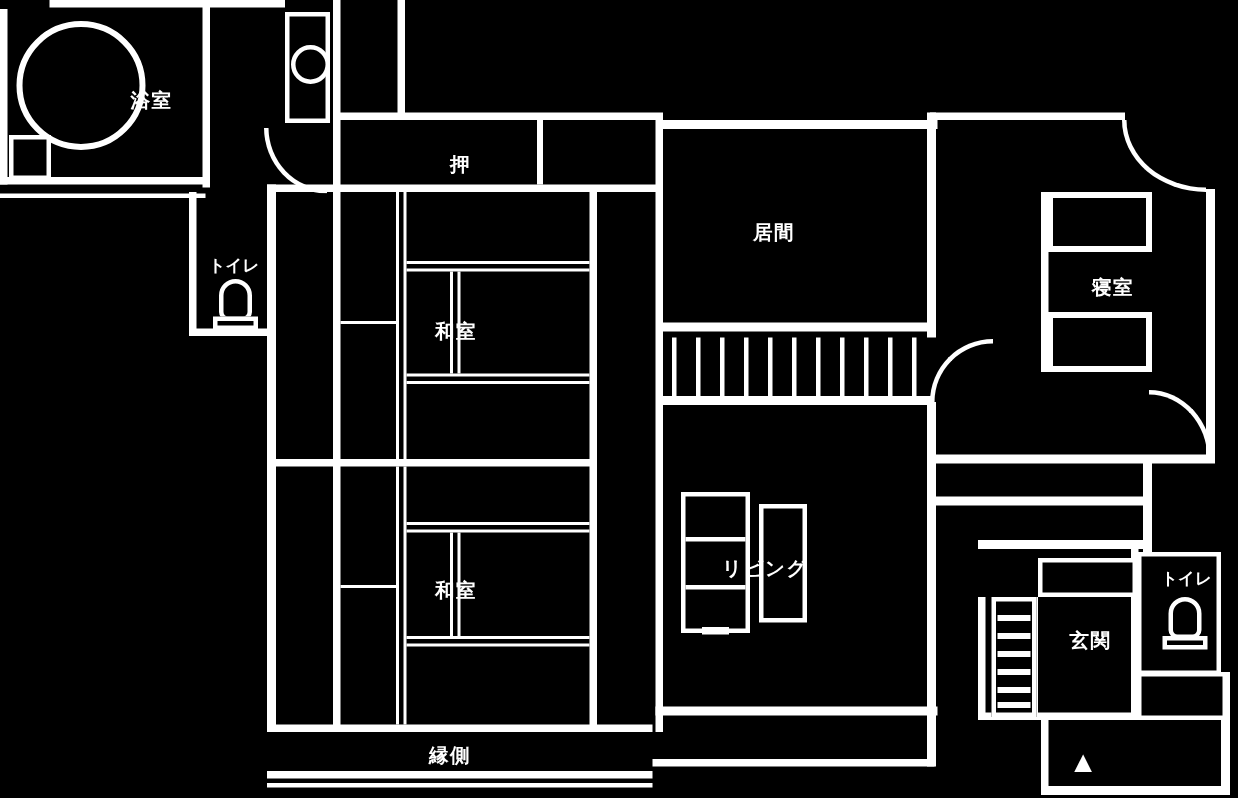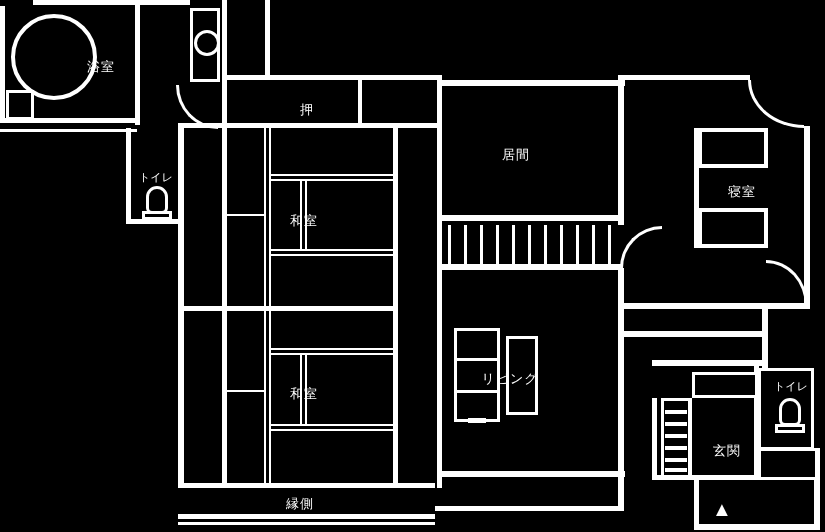--- a/index.html
+++ b/index.html
@@ -2,21 +2,21 @@
 <html><head>
 <meta charset="utf-8">
 <style>
   html,body{margin:0;padding:0;background:#000;}
   .plan{position:relative;width:825px;height:532px;background:#000;overflow:hidden;
         font-family:"Liberation Sans","DejaVu Sans",sans-serif;}
   .w{position:absolute;background:#fff;}
   .box{position:absolute;border:3px solid #fff;background:#000;box-sizing:border-box;}
   .box.b4{border-width:4px;}
   .circle{position:absolute;border:4px solid #fff;border-radius:50%;background:#000;box-sizing:border-box;}
-  .label{position:absolute;color:#fff;font-weight:normal;font-size:13px;letter-spacing:1px;
+  .label{position:absolute;color:#fff;font-weight:bold;font-size:13px;letter-spacing:1px;
          transform:translate(-50%,-50%);white-space:nowrap;z-index:5;}
   .label.small{font-size:11px;letter-spacing:0;}
   .arc{position:absolute;box-sizing:border-box;border:0 solid #fff;background:transparent;}
   .arc.bl{border-left-width:3px;border-bottom-width:3px;border-bottom-left-radius:100% 100%;}
   .arc.tl{border-left-width:3px;border-top-width:3px;border-top-left-radius:100% 100%;}
   .arc.tr{border-right-width:3px;border-top-width:3px;border-top-right-radius:100% 100%;}
   .tread{position:absolute;background:#fff;width:3px;height:39px;top:225px;}
   .tat{position:absolute;background:#fff;}
   .toilet-bowl{position:absolute;width:22px;height:28px;border:3px solid #fff;
                border-radius:11px 11px 6px 6px;background:#000;box-sizing:border-box;}
@@ -147,19 +147,19 @@
   <div class="toilet-base" style="left:775px;top:424px"></div>
 
   <div class="label" style="left:101px;top:67px">浴室</div>
   <div class="label small" style="left:156px;top:177px">トイレ</div>
   <div class="label" style="left:307px;top:110px">押</div>
   <div class="label" style="left:516px;top:155px">居間</div>
   <div class="label" style="left:742px;top:192px">寝室</div>
   <div class="label" style="left:304px;top:221px">和室</div>
   <div class="label" style="left:304px;top:394px">和室</div>
   <div class="label" style="left:510px;top:379px">リビング</div>
-  <div class="label" style="left:727px;top:451px">玄関</div>
+  <div class="label" style="left:727px;top:427px">玄関</div>
   <div class="label small" style="left:791px;top:386px">トイレ</div>
   <div class="label" style="left:300px;top:504px">縁側</div>
 
   <div class="north" style="left:722px;top:509px">▲</div>
 
 </div>
 
 </body></html>

